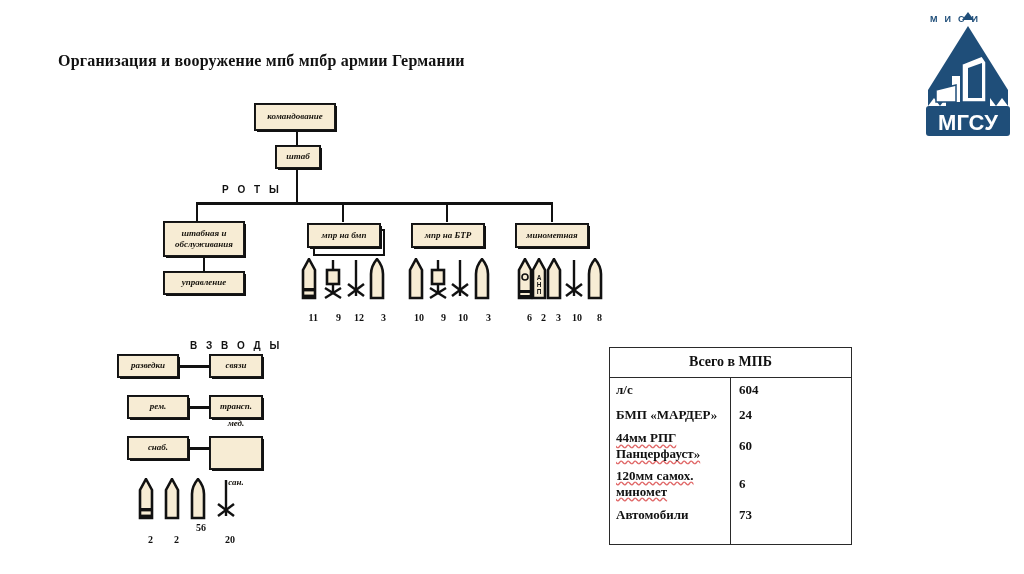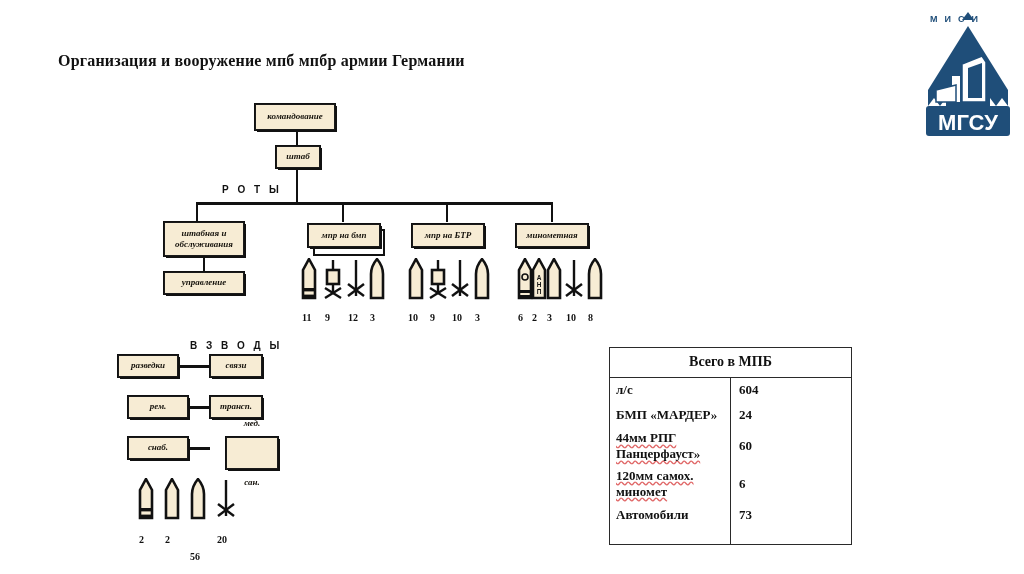--- a/index.html
+++ b/index.html
@@ -50,21 +50,21 @@
     font-size:10px;font-weight:bold;color:#111;letter-spacing:3px;
     white-space:nowrap;
   }
 
   
   .iconset{position:absolute;}
   .icon{position:absolute;}
   .icon svg{display:block;}
   .num{
     position:absolute;font-family:"Liberation Serif",serif;
-    font-size:10px;font-weight:bold;color:#111;text-align:left;
+    font-size:10px;font-weight:bold;color:#111;text-align:right;
     white-space:nowrap;
   }
 
   
   .tablewrap{
     position:absolute;left:609px;top:347px;width:243px;height:198px;
     border:1px solid #2a2a2a;background:#fff;box-sizing:border-box;
   }
   .tbl{width:100%;height:100%;border-collapse:collapse;table-layout:fixed;}
   .tbl th{
@@ -276,21 +276,21 @@
   </div>
   <div class="ln lnh3" style="left:188px;top:406px;width:22px;"></div>
   <div class="box" style="left:210px;top:396px;width:52px;height:22px;">
     <span>трансп.</span>
   </div>
 
   <div class="box" style="left:128px;top:437px;width:60px;height:22px;">
     <span>снаб.</span>
   </div>
   <div class="ln lnh3" style="left:188px;top:447px;width:22px;"></div>
-  <div class="box two-line" style="left:226px;top:437px;width:52px;height:32px;gap:47px;">
+  <div class="box two-line" style="left:210px;top:437px;width:52px;height:32px;gap:47px;">
     <span>мед.</span>
     <span>сан.</span>
   </div>
 
   <div class="iconset" style="left:137px;top:478px;width:110px;height:70px;">
     <div class="icon" style="left:0px;top:0px;">
       <svg width="18" height="42" viewBox="0 0 18 42">
         <path d="M9 1 L15 12 L15 40 L3 40 L3 12 Z" fill="#f7ecd4" stroke="#111" stroke-width="2.6"></path>
         <rect x="3" y="30" width="12" height="3.4" fill="#111"></rect>
         <rect x="3" y="36.6" width="12" height="3.4" fill="#111"></rect>
@@ -308,21 +308,21 @@
     </div>
     <div class="icon" style="left:80px;top:2px;">
       <svg width="18" height="40" viewBox="0 0 18 40">
         <line x1="9" y1="0" x2="9" y2="36" stroke="#111" stroke-width="2.4"></line>
         <line x1="1" y1="36" x2="17" y2="24" stroke="#111" stroke-width="2.4"></line>
         <line x1="17" y1="36" x2="1" y2="24" stroke="#111" stroke-width="2.4"></line>
       </svg>
     </div>
     <div class="num" style="left:2px;top:56px;width:14px;">2</div>
     <div class="num" style="left:28px;top:56px;width:14px;">2</div>
-    <div class="num" style="left:53px;top:73px;width:16px;">56</div>
+    <div class="num" style="left:53px;top:44px;width:16px;">56</div>
     <div class="num" style="left:80px;top:56px;width:18px;">20</div>
   </div>
 
   <div class="tablewrap">
     <table class="tbl">
       <thead>
         <tr>
           <th colspan="2">Всего в МПБ</th>
         </tr>
       </thead>

